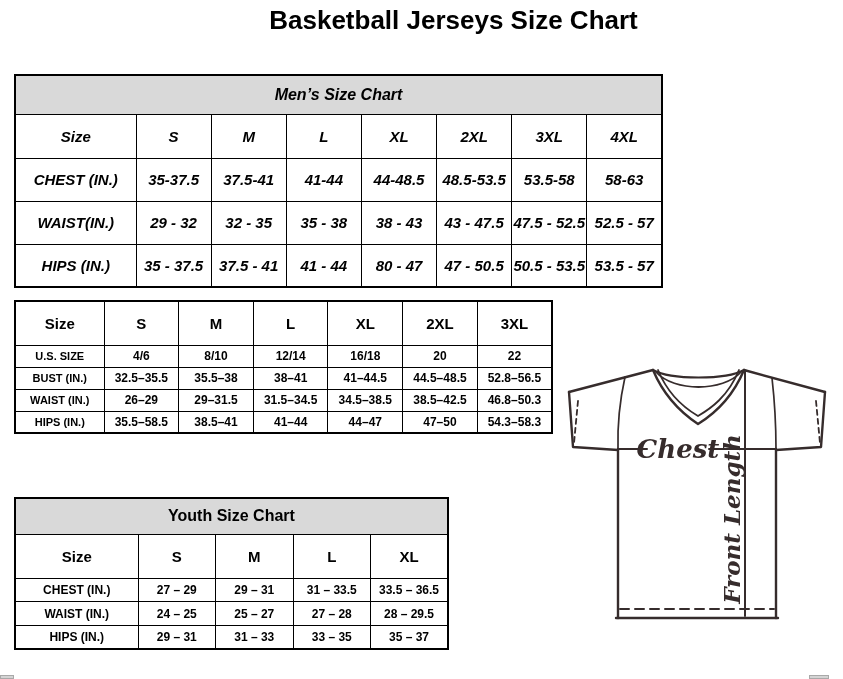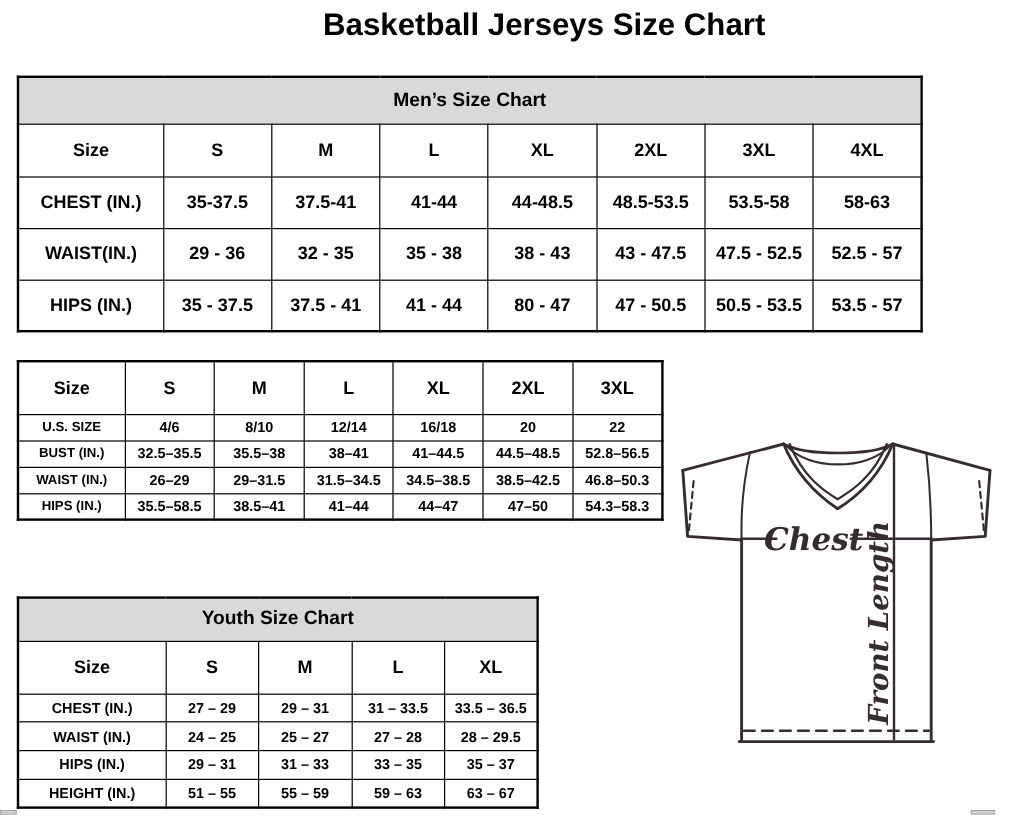--- a/index.html
+++ b/index.html
@@ -9,21 +9,21 @@
     font-family:"Liberation Sans","DejaVu Sans",sans-serif;
   }
   .page-title{
     position:absolute;left:0;top:5px;width:843px;text-align:center;
     font-size:26px;font-weight:bold;letter-spacing:0px;padding-left:32px;
   }
   table{position:absolute;border-collapse:collapse;table-layout:fixed;background:#fff;border:2px solid #000;}
   td{border:1px solid #000;text-align:center;vertical-align:middle;font-weight:bold;padding:0;overflow:hidden;}
   tr.hdr td{background:#d9d9d9;font-size:16px;border-bottom:1px solid #000;}
   
-  .mens{left:14px;top:63px;width:755px;}
+  .mens{left:14px;top:74px;width:649px;font-style:italic;}
   .mens td{font-size:15px;}
   .mens tr.hdr{height:39px;}
   .mens tr.sizerow{height:44px;}
   .mens tr.datarow{height:43px;}
   
   .womens{left:14px;top:300px;width:539px;}
   .womens tr.hdr{height:37px;}
   .womens tr.sizerow{height:44px;}
   .womens tr.sizerow td{font-size:15px;}
   .womens tr.datarow{height:22px;}
@@ -79,21 +79,21 @@
     <td>35-37.5</td>
     <td>37.5-41</td>
     <td>41-44</td>
     <td>44-48.5</td>
     <td>48.5-53.5</td>
     <td>53.5-58</td>
     <td>58-63</td>
   </tr>
   <tr class="datarow">
     <td class="lbl">WAIST(IN.)</td>
-    <td>29 - 36</td>
+    <td>29 - 32</td>
     <td>32 - 35</td>
     <td>35 - 38</td>
     <td>38 - 43</td>
     <td>43 - 47.5</td>
     <td>47.5 - 52.5</td>
     <td>52.5 - 57</td>
   </tr>
   <tr class="datarow">
     <td class="lbl">HIPS (IN.)</td>
     <td>35 - 37.5</td>
@@ -199,27 +199,20 @@
     <td>27 – 28</td>
     <td>28 – 29.5</td>
   </tr>
   <tr class="datarow">
     <td class="lbl">HIPS (IN.)</td>
     <td>29 – 31</td>
     <td>31 – 33</td>
     <td>33 – 35</td>
     <td>35 – 37</td>
   </tr>
-  <tr class="datarow">
-    <td class="lbl">HEIGHT (IN.)</td>
-    <td>51 – 55</td>
-    <td>55 – 59</td>
-    <td>59 – 63</td>
-    <td>63 – 67</td>
-  </tr>
 </tbody>
   </table>
 
 <div class="jersey">
   <svg width="282" height="262" viewBox="0 0 282 262">
     <g stroke="#362c2c" fill="none" stroke-linecap="round" stroke-linejoin="round">
 
       <path d="M97,9 L13,31" stroke-width="2.4"></path>
       <path d="M188,9 L269,31" stroke-width="2.4"></path>
 

